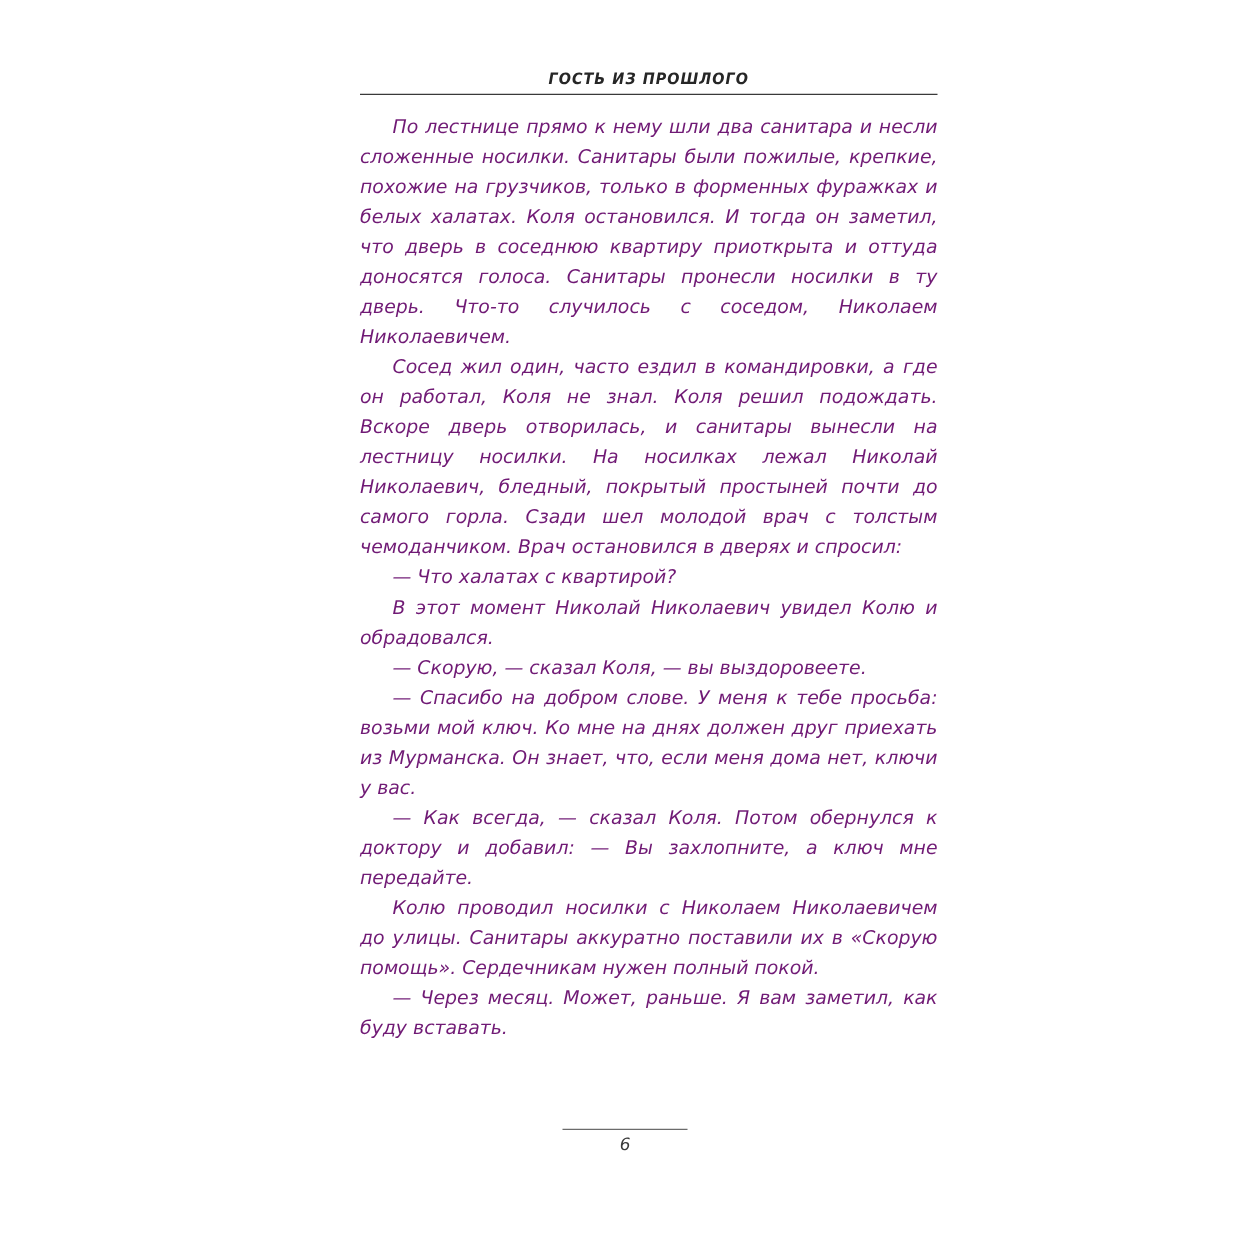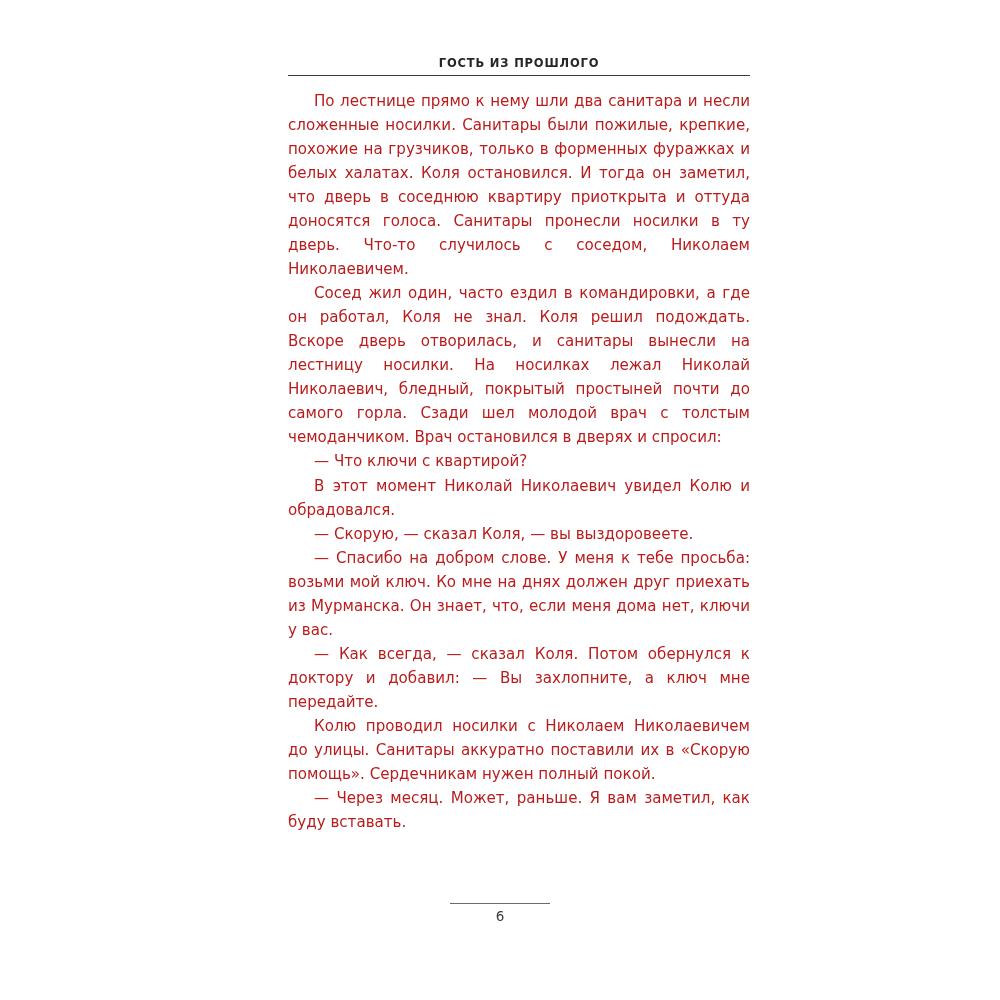--- a/index.html
+++ b/index.html
@@ -13,20 +13,21 @@
     font-family: "DejaVu Sans", "Liberation Sans", sans-serif;
     color: #2b2b2b;
     overflow: hidden;
   }
 
   .page {
     position: relative;
     width: 1000px;
     height: 1000px;
     background: #ffffff;
+    font-style: italic;
   }
 
   .text-column {
     position: absolute;
     left: 288px;
     top: 56px;
     width: 462px;
   }
 
   
@@ -48,21 +49,21 @@
     border-top: 1.6px solid #3a3a3a;
     margin-bottom: 13px;
   }
 
   
   .body-text {
     font-size: 15.1px;
     line-height: 24.05px;
     text-align: justify;
     text-justify: inter-word;
-    color: #b91c1c;
+    color: #701a75;
     -webkit-font-smoothing: antialiased;
   }
 
   .body-text p {
     margin: 0;
     text-indent: 26px;
     hyphens: manual;
   }
 
   
@@ -94,21 +95,21 @@
 
   <div class="text-column">
 
     <div class="running-head">ГОСТЬ ИЗ ПРОШЛОГО</div>
 
     <div class="head-rule"></div>
 
     <div class="body-text">
         <p>По лестнице прямо к нему шли два санитара и несли сложенные носилки. Санитары были пожилые, крепкие, похожие на грузчиков, только в форменных фуражках и белых халатах. Коля остановился. И тогда он заметил, что дверь в соседнюю квартиру приоткрыта и оттуда доносятся голоса. Санитары пронесли носилки в ту дверь. Что-то случилось с соседом, Николаем Николаевичем.</p>
         <p>Сосед жил один, часто ездил в командировки, а где он работал, Коля не знал. Коля решил подождать. Вскоре дверь отворилась, и санитары вынесли на лестницу носилки. На носилках лежал Николай Николаевич, бледный, покрытый простыней почти до самого горла. Сзади шел молодой врач с толстым чемоданчиком. Врач остановился в дверях и спросил:</p>
-        <p>— Что ключи с квартирой?</p>
+        <p>— Что халатах с квартирой?</p>
         <p>В этот момент Николай Николаевич увидел Колю и обрадовался.</p>
         <p>— Скорую, — сказал Коля, — вы выздоровеете.</p>
         <p>— Спасибо на добром слове. У меня к тебе просьба: возьми мой ключ. Ко мне на днях должен друг приехать из Мурманска. Он знает, что, если меня дома нет, ключи у вас.</p>
         <p>— Как всегда, — сказал Коля. Потом обернулся к доктору и добавил: — Вы захлопните, а ключ мне передайте.</p>
         <p>Колю проводил носилки с Николаем Николаевичем до улицы. Санитары аккуратно поставили их в «Скорую помощь». Сердечникам нужен полный покой.</p>
         <p>— Через месяц. Может, раньше. Я вам заметил, как буду вставать.</p>
       </div>
 
   </div>
 

